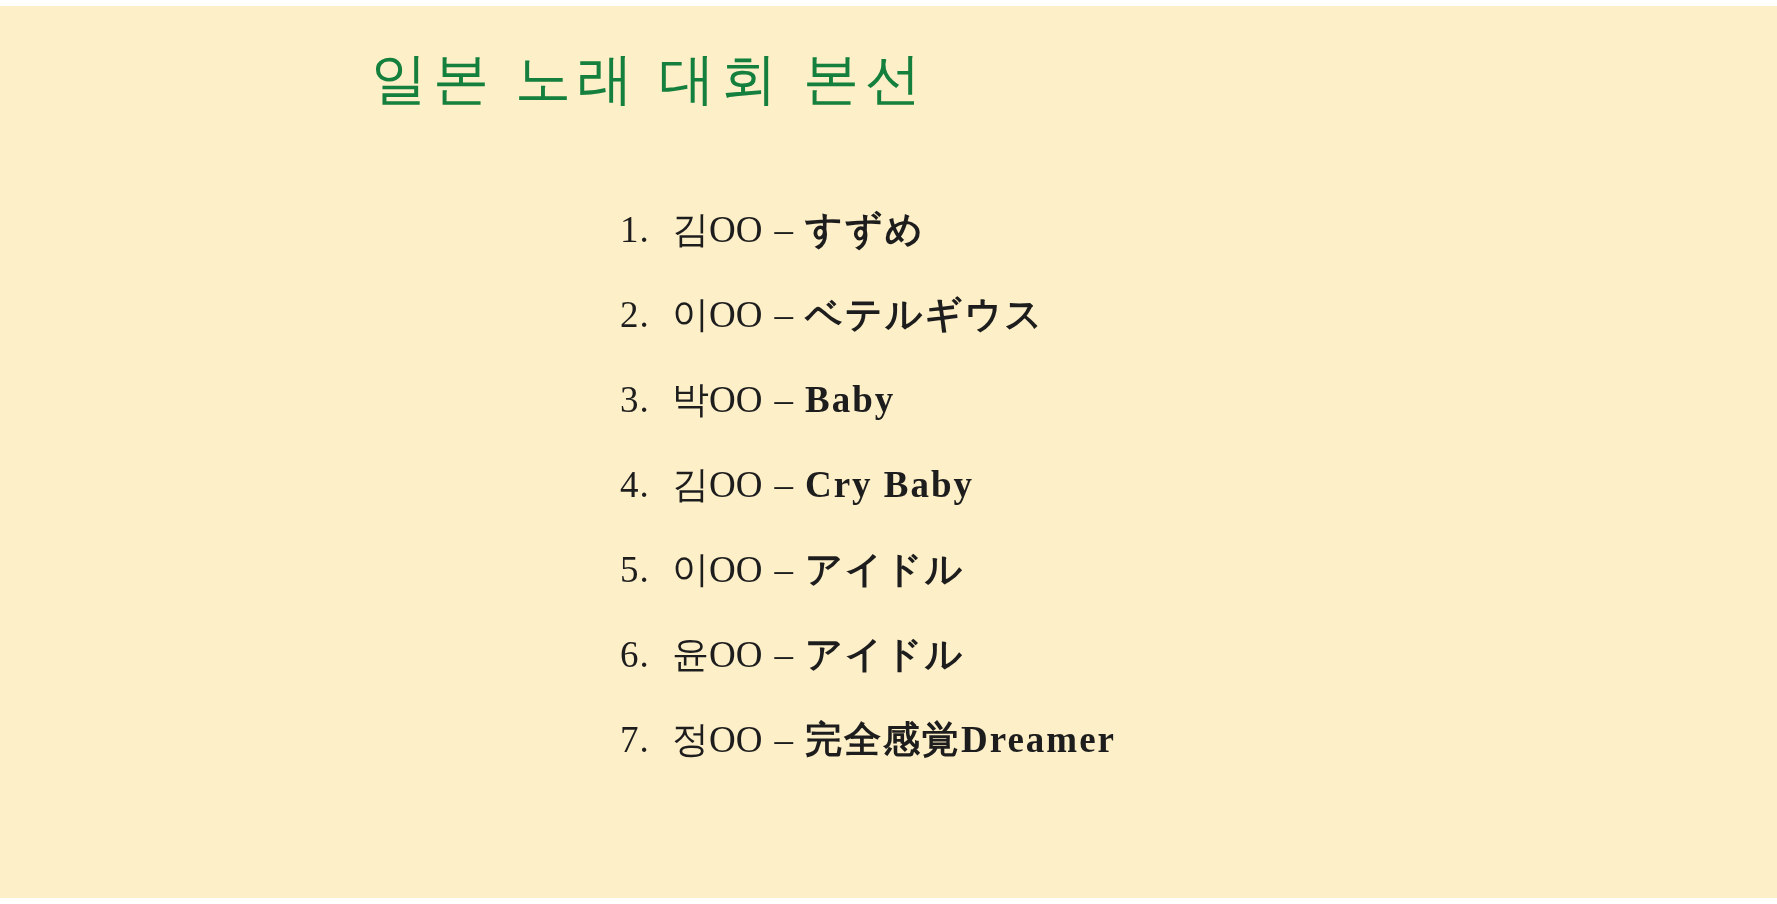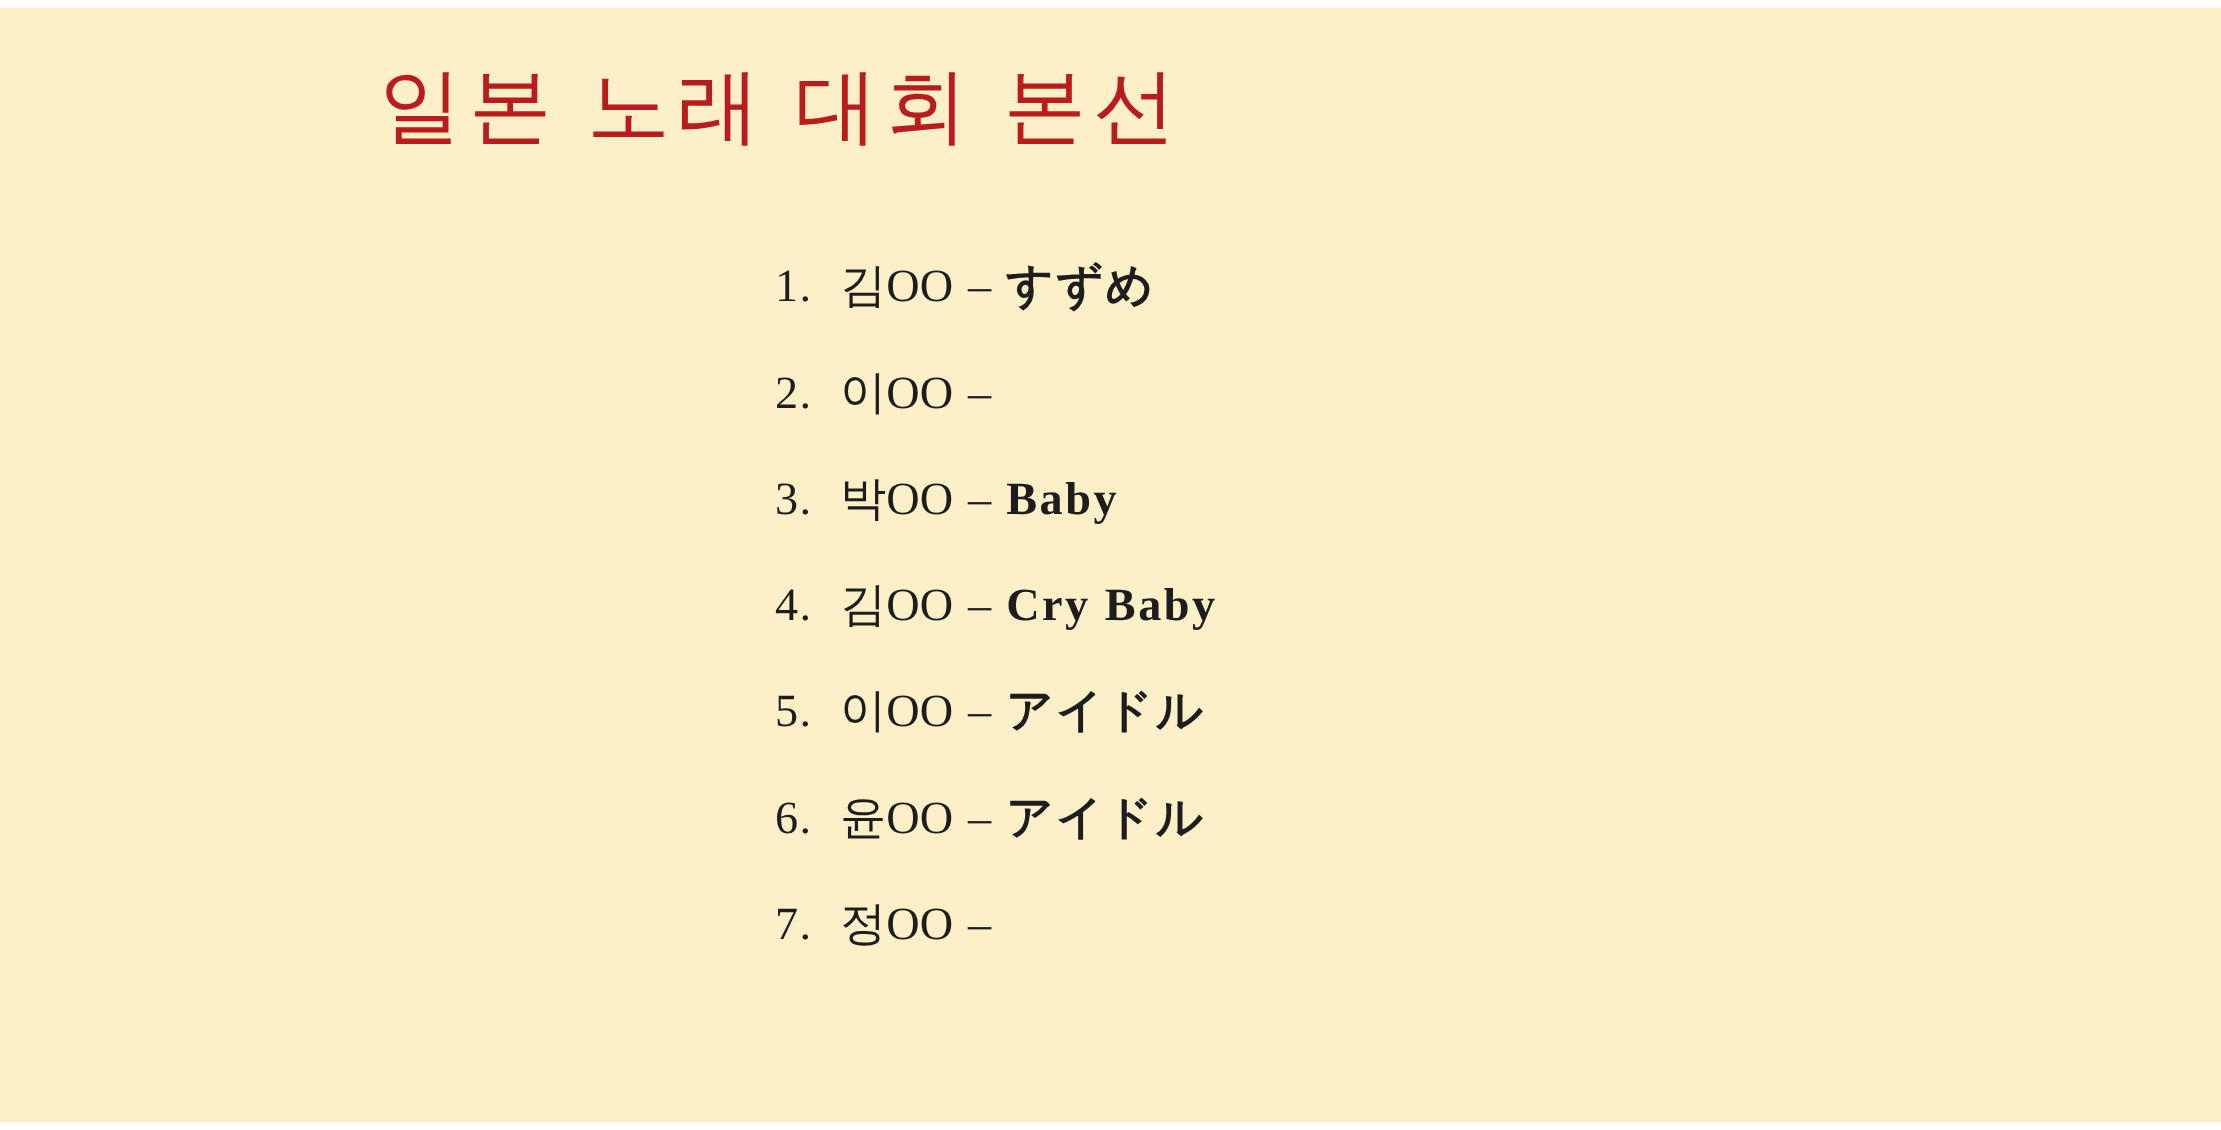--- a/index.html
+++ b/index.html
@@ -21,26 +21,27 @@
     height: 892px;
     background: #fdefc8;
     box-sizing: border-box;
   }
   .title {
     position: absolute;
     left: 0;
     top: 40px;
     width: 1250px;
     text-align: center;
-    font-size: 66px;
+    font-size: 56px;
     line-height: 1.2;
     letter-spacing: 6px;
-    color: #b91c1c;
+    color: #15803d;
     font-family: "Liberation Serif", "DejaVu Serif", serif;
     white-space: nowrap;
+    padding-left: 24px;
   }
   .list {
     position: absolute;
     left: 620px;
     top: 205px;
     width: 1000px;
   }
   .list-item {
     display: flex;
     align-items: baseline;
@@ -80,20 +81,21 @@
       <span class="item-num">1.</span>
       <span class="item-name">김OO</span>
       <span class="item-dash">–</span>
       <span class="item-song">すずめ</span>
     </div>
 
     <div class="list-item">
       <span class="item-num">2.</span>
       <span class="item-name">이OO</span>
       <span class="item-dash">–</span>
+      <span class="item-song">ベテルギウス</span>
     </div>
 
     <div class="list-item">
       <span class="item-num">3.</span>
       <span class="item-name">박OO</span>
       <span class="item-dash">–</span>
       <span class="item-song">Baby</span>
     </div>
 
     <div class="list-item">
@@ -114,16 +116,17 @@
       <span class="item-num">6.</span>
       <span class="item-name">윤OO</span>
       <span class="item-dash">–</span>
       <span class="item-song">アイドル</span>
     </div>
 
     <div class="list-item">
       <span class="item-num">7.</span>
       <span class="item-name">정OO</span>
       <span class="item-dash">–</span>
+      <span class="item-song">完全感覚Dreamer</span>
     </div>
 
   </div>
 </div>
 
 </body></html>

